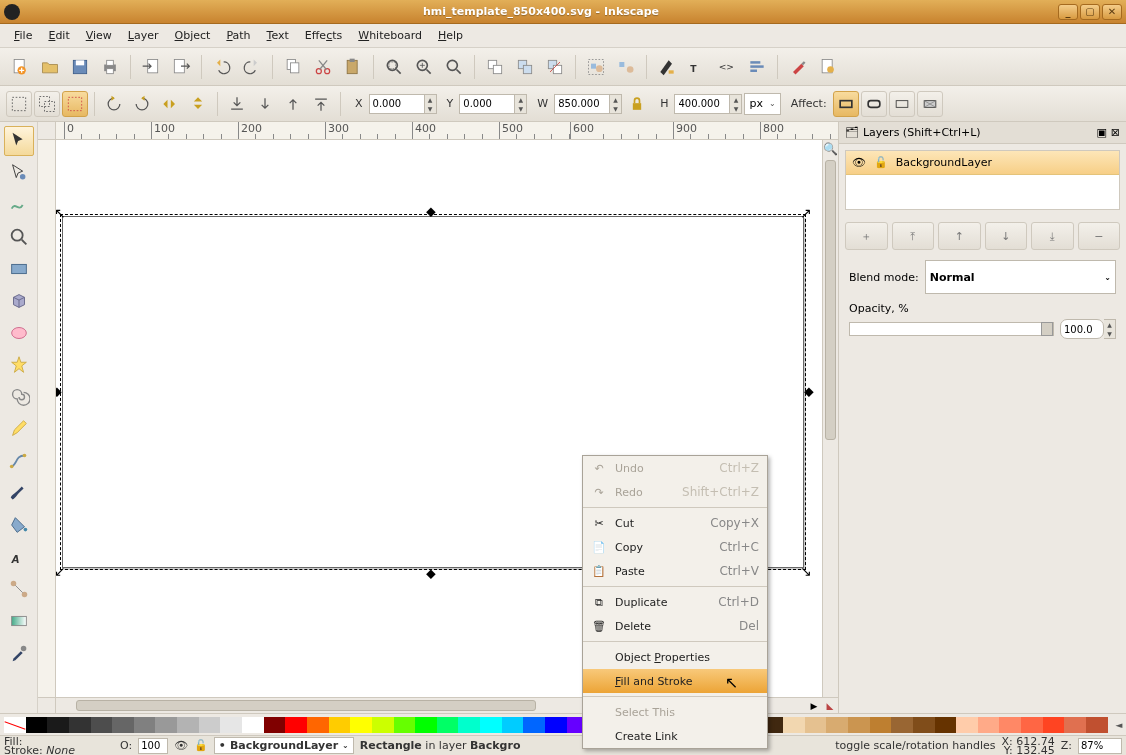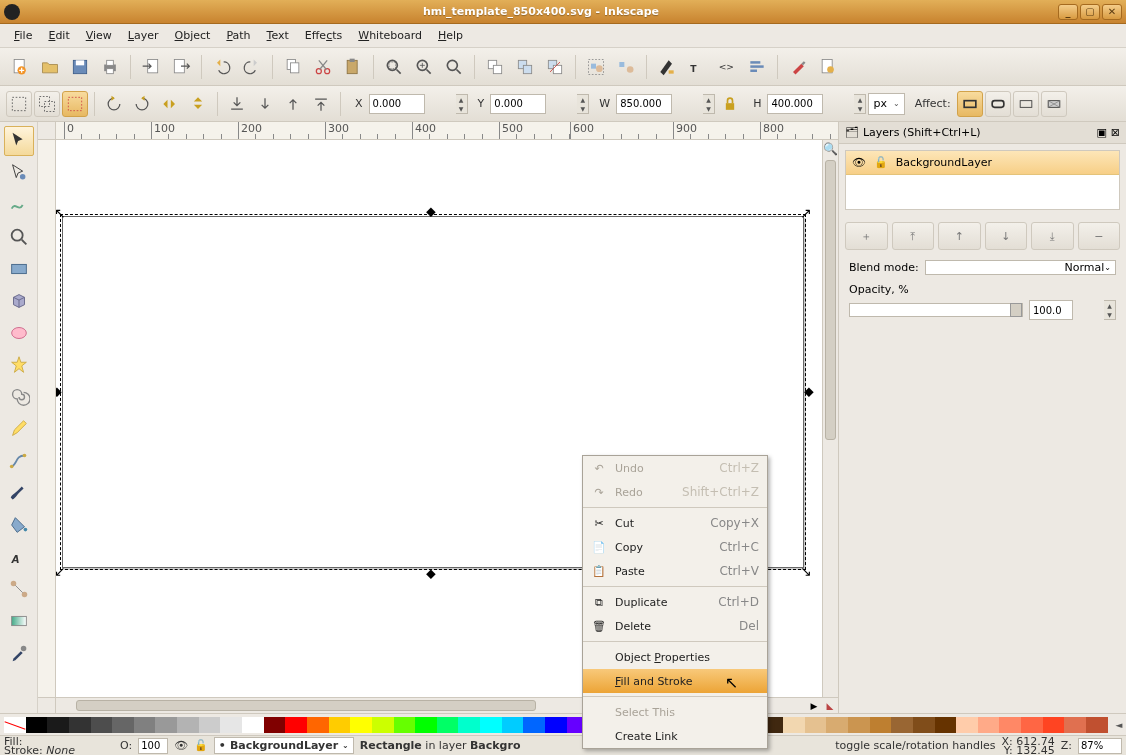--- a/index.html
+++ b/index.html
@@ -17,21 +17,21 @@
 .menu-item u { text-decoration:underline; }
 
 
 .toolbar { background:linear-gradient(#f3f0ea,#e3ded5); border-bottom:1px solid #cfc9be; display:flex; align-items:center; padding:2px 6px; gap:2px; }
 .toolbar.main { height:38px; }
 .toolbar.ctrl { height:36px; }
 .tbtn { width:28px; height:28px; border:1px solid transparent; border-radius:3px; display:flex; align-items:center; justify-content:center; }
 .tsep { width:1px; height:24px; background:#cfc9be; margin:0 4px; }
 .tbtn svg { width:20px; height:20px; }
 .tbtn.sm { width:26px; height:26px; }
-.spin { display:flex; align-items:center;gap:31px; }
+.spin { display:flex; align-items:center; }
 .spin input { width:56px; height:20px; border:1px solid #bfb9ad; background:#fff; padding:0 3px; font-size:10px; }
 .spin .arrows { width:12px; height:20px; border:1px solid #bfb9ad; border-left:none; background:#e8e4db; display:flex; flex-direction:column; }
 .spin .arrows span { flex:1; font-size:6px; display:flex; align-items:center; justify-content:center; color:#555; }
 .lbl { margin:0 4px 0 8px; color:#333; }
 
 
 .toggle { border:1px solid #cfc9be; background:linear-gradient(#f3f0ea,#e3ded5); }
 .toggle.active { background:linear-gradient(#f8db9e,#e7b862); border-color:#d2a24a; }
 .unit-sel { height:22px; border:1px solid #bfb9ad; background:#fff; display:flex; align-items:center; padding:0 4px; gap:6px; }
 .unit-sel .chev { font-size:8px; color:#555; }
@@ -66,21 +66,21 @@
 
 
 .panel { width:288px; background:#ede9e3; border-left:1px solid #cfc9be; display:flex; flex-direction:column; }
 .panel-hdr { height:22px; background:#e3ded5; border-bottom:1px solid #cfc9be; display:flex; align-items:center; padding:0 6px; gap:4px; }
 .panel-hdr .ttl { flex:1; }
 .layer-list { background:#fff; margin:6px; border:1px solid #cfc9be; height:60px; }
 .layer-row { display:flex; align-items:center; height:24px; background:linear-gradient(#fde6b8,#f7cf87); border-bottom:1px solid #e4c37a; padding:0 6px; gap:8px; }
 .layer-btns { display:flex; gap:4px; padding:6px; }
 .layer-btns .b { flex:1; height:28px; border:1px solid #cfc9be; background:linear-gradient(#f3f0ea,#e3ded5); border-radius:3px; display:flex; align-items:center; justify-content:center; color:#777; }
 .panel-row { display:flex; align-items:center; padding:4px 10px; gap:6px; }
-.panel-row select, .panel-row .sel { flex:1; height:15px; border:1px solid #bfb9ad; background:#fff; padding:0 4px; display:flex; align-items:center; justify-content:flex-end; }
+.panel-row select, .panel-row .sel { flex:1; height:34px; border:1px solid #bfb9ad; background:#fff; padding:0 4px; display:flex; align-items:center; justify-content:space-between;font-weight:bold; }
 .opacity-slider { flex:1; height:14px; border:1px solid #bfb9ad; background:#fff; position:relative; }
 .opacity-slider .knob { position:absolute; right:0; top:-1px; width:12px; height:14px; background:#d4cfc4; border:1px solid #999; }
 
 
 .ctx { position:absolute; left:582px; top:455px; width:186px; background:#f3f0ea; border:1px solid #a9a398; box-shadow:2px 2px 4px rgba(0,0,0,.3); z-index:50; }
 .ctx-item { display:flex; align-items:center; height:24px; padding:0 8px; gap:8px; color:#222; }
 .ctx-item.disabled { color:#a9a398; }
 .ctx-item.hover { background:linear-gradient(#f8c97a,#eca436); }
 .ctx-item .ic { width:16px; display:flex; justify-content:center; font-size:11px; }
 .ctx-item .txt { flex:1; }
@@ -642,21 +642,21 @@
           <span style="font-size:8px">⌄</span>
         </div>
     </div>
     <div class="panel-row" style="flex-direction:column;align-items:flex-start;gap:4px">
       <span>Opacity, %</span>
       <div style="display:flex;width:100%;gap:6px;align-items:center">
         <div class="opacity-slider">
             <div class="knob"></div>
           </div>
         <div class="spin">
-            <input style="width: 44px;" value="100.0">
+            <input style="width: 44px; border-radius: 7px;" value="100.0">
             <div class="arrows">
               <span>▲</span>
               <span>▼</span>
             </div>
           </div>
       </div>
     </div>
   </div>
 </div>
 

